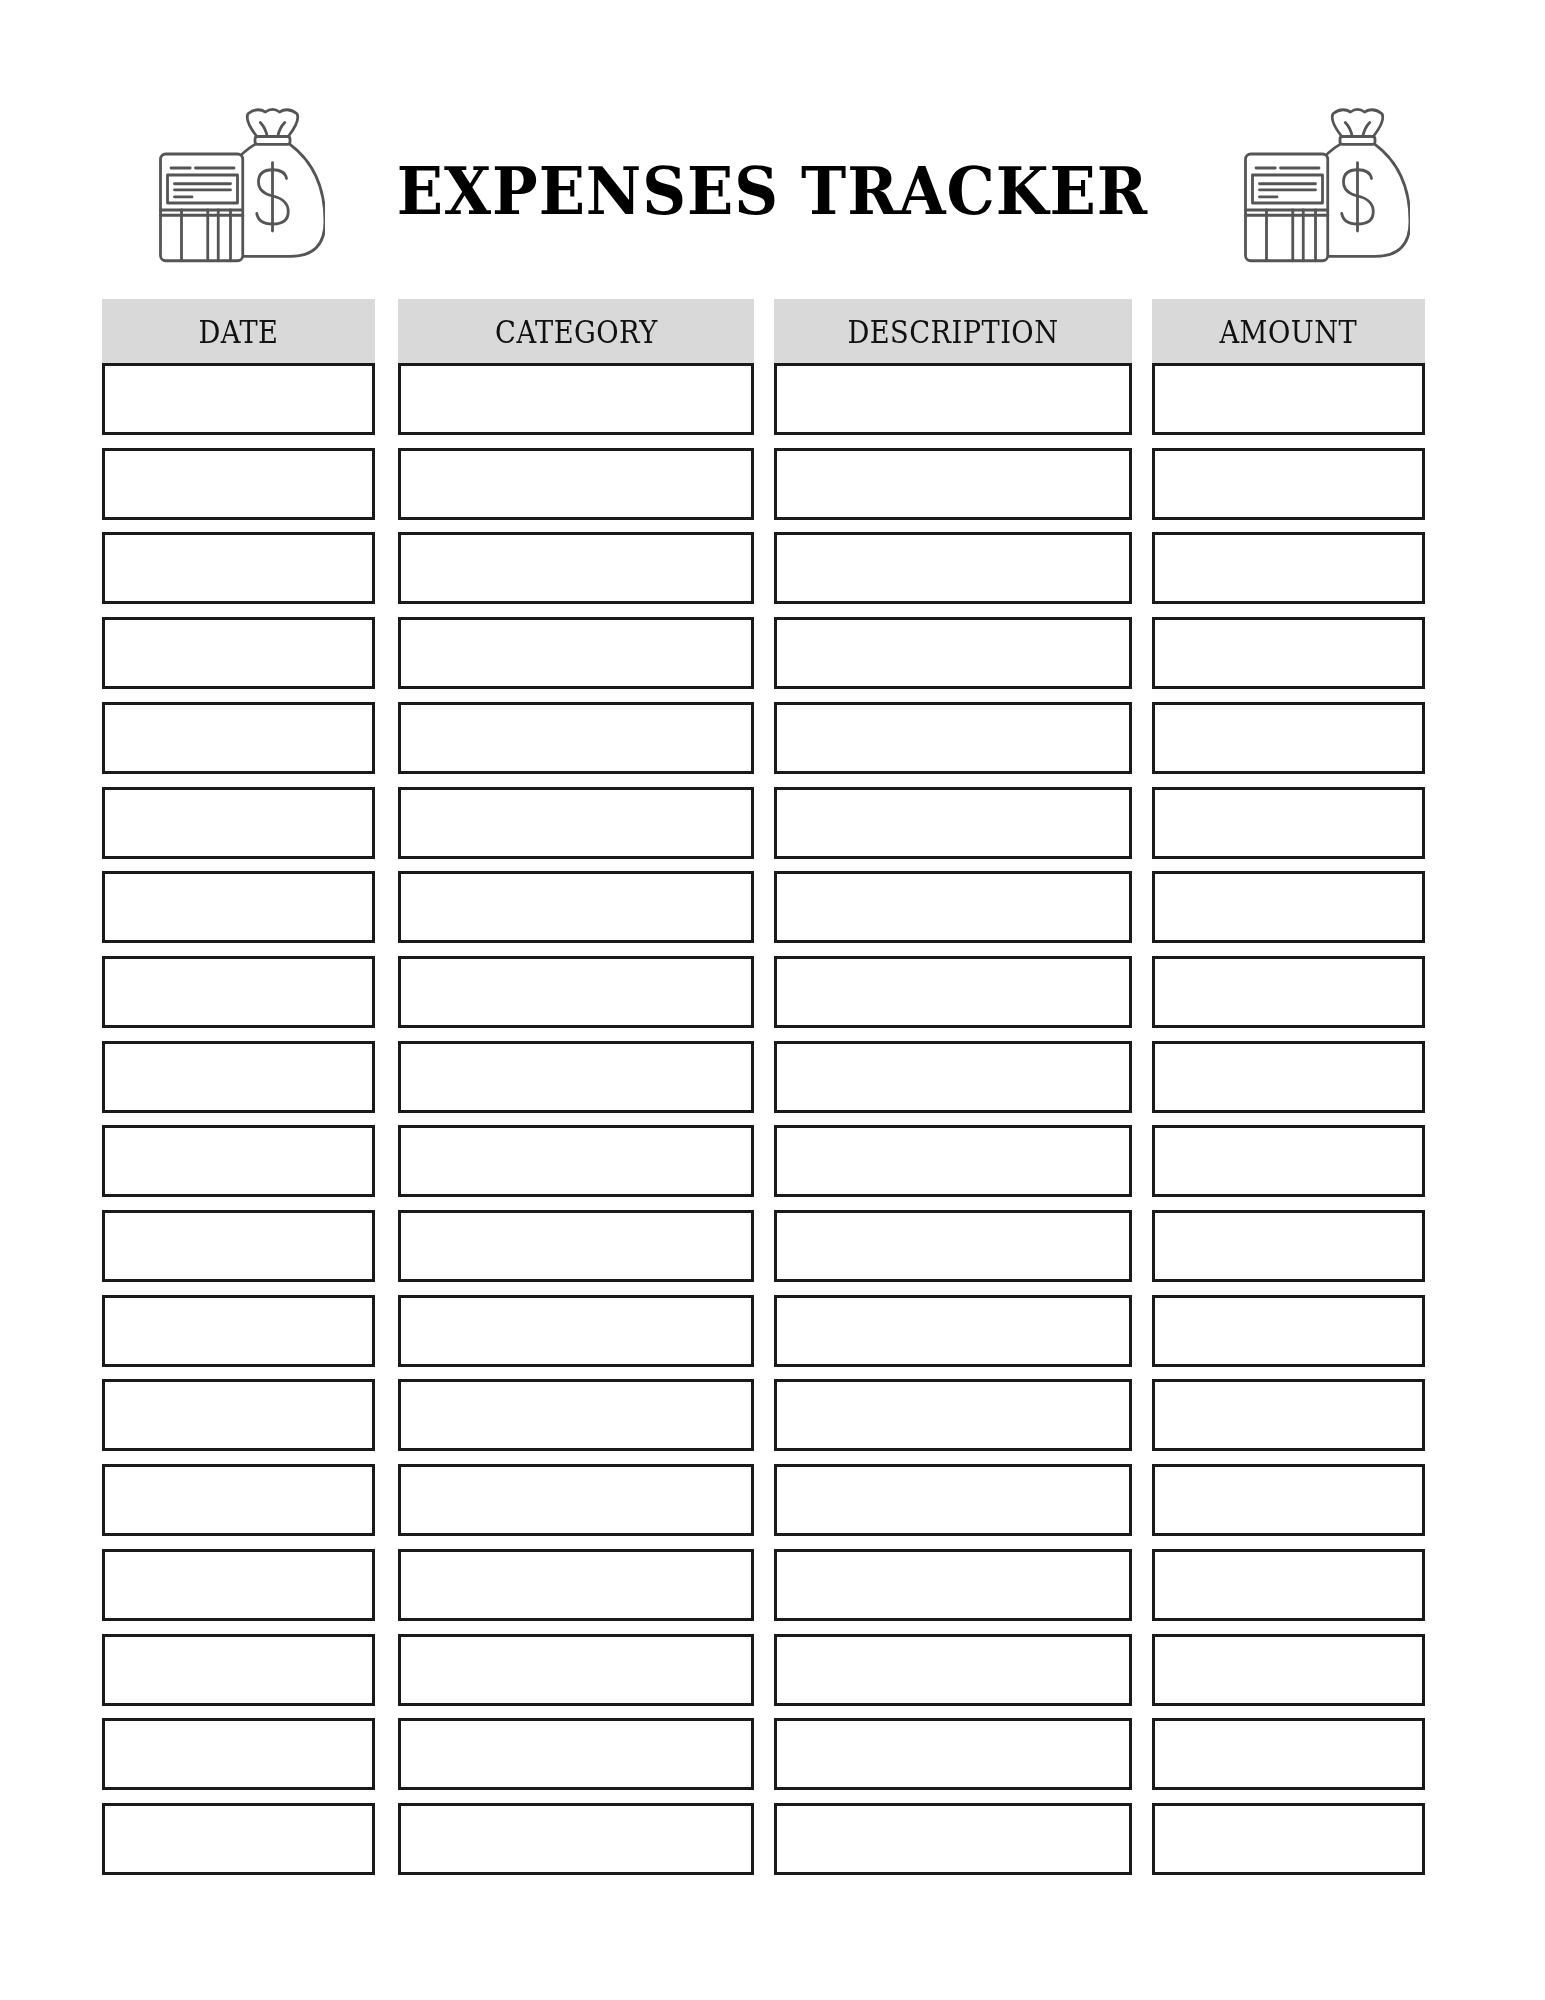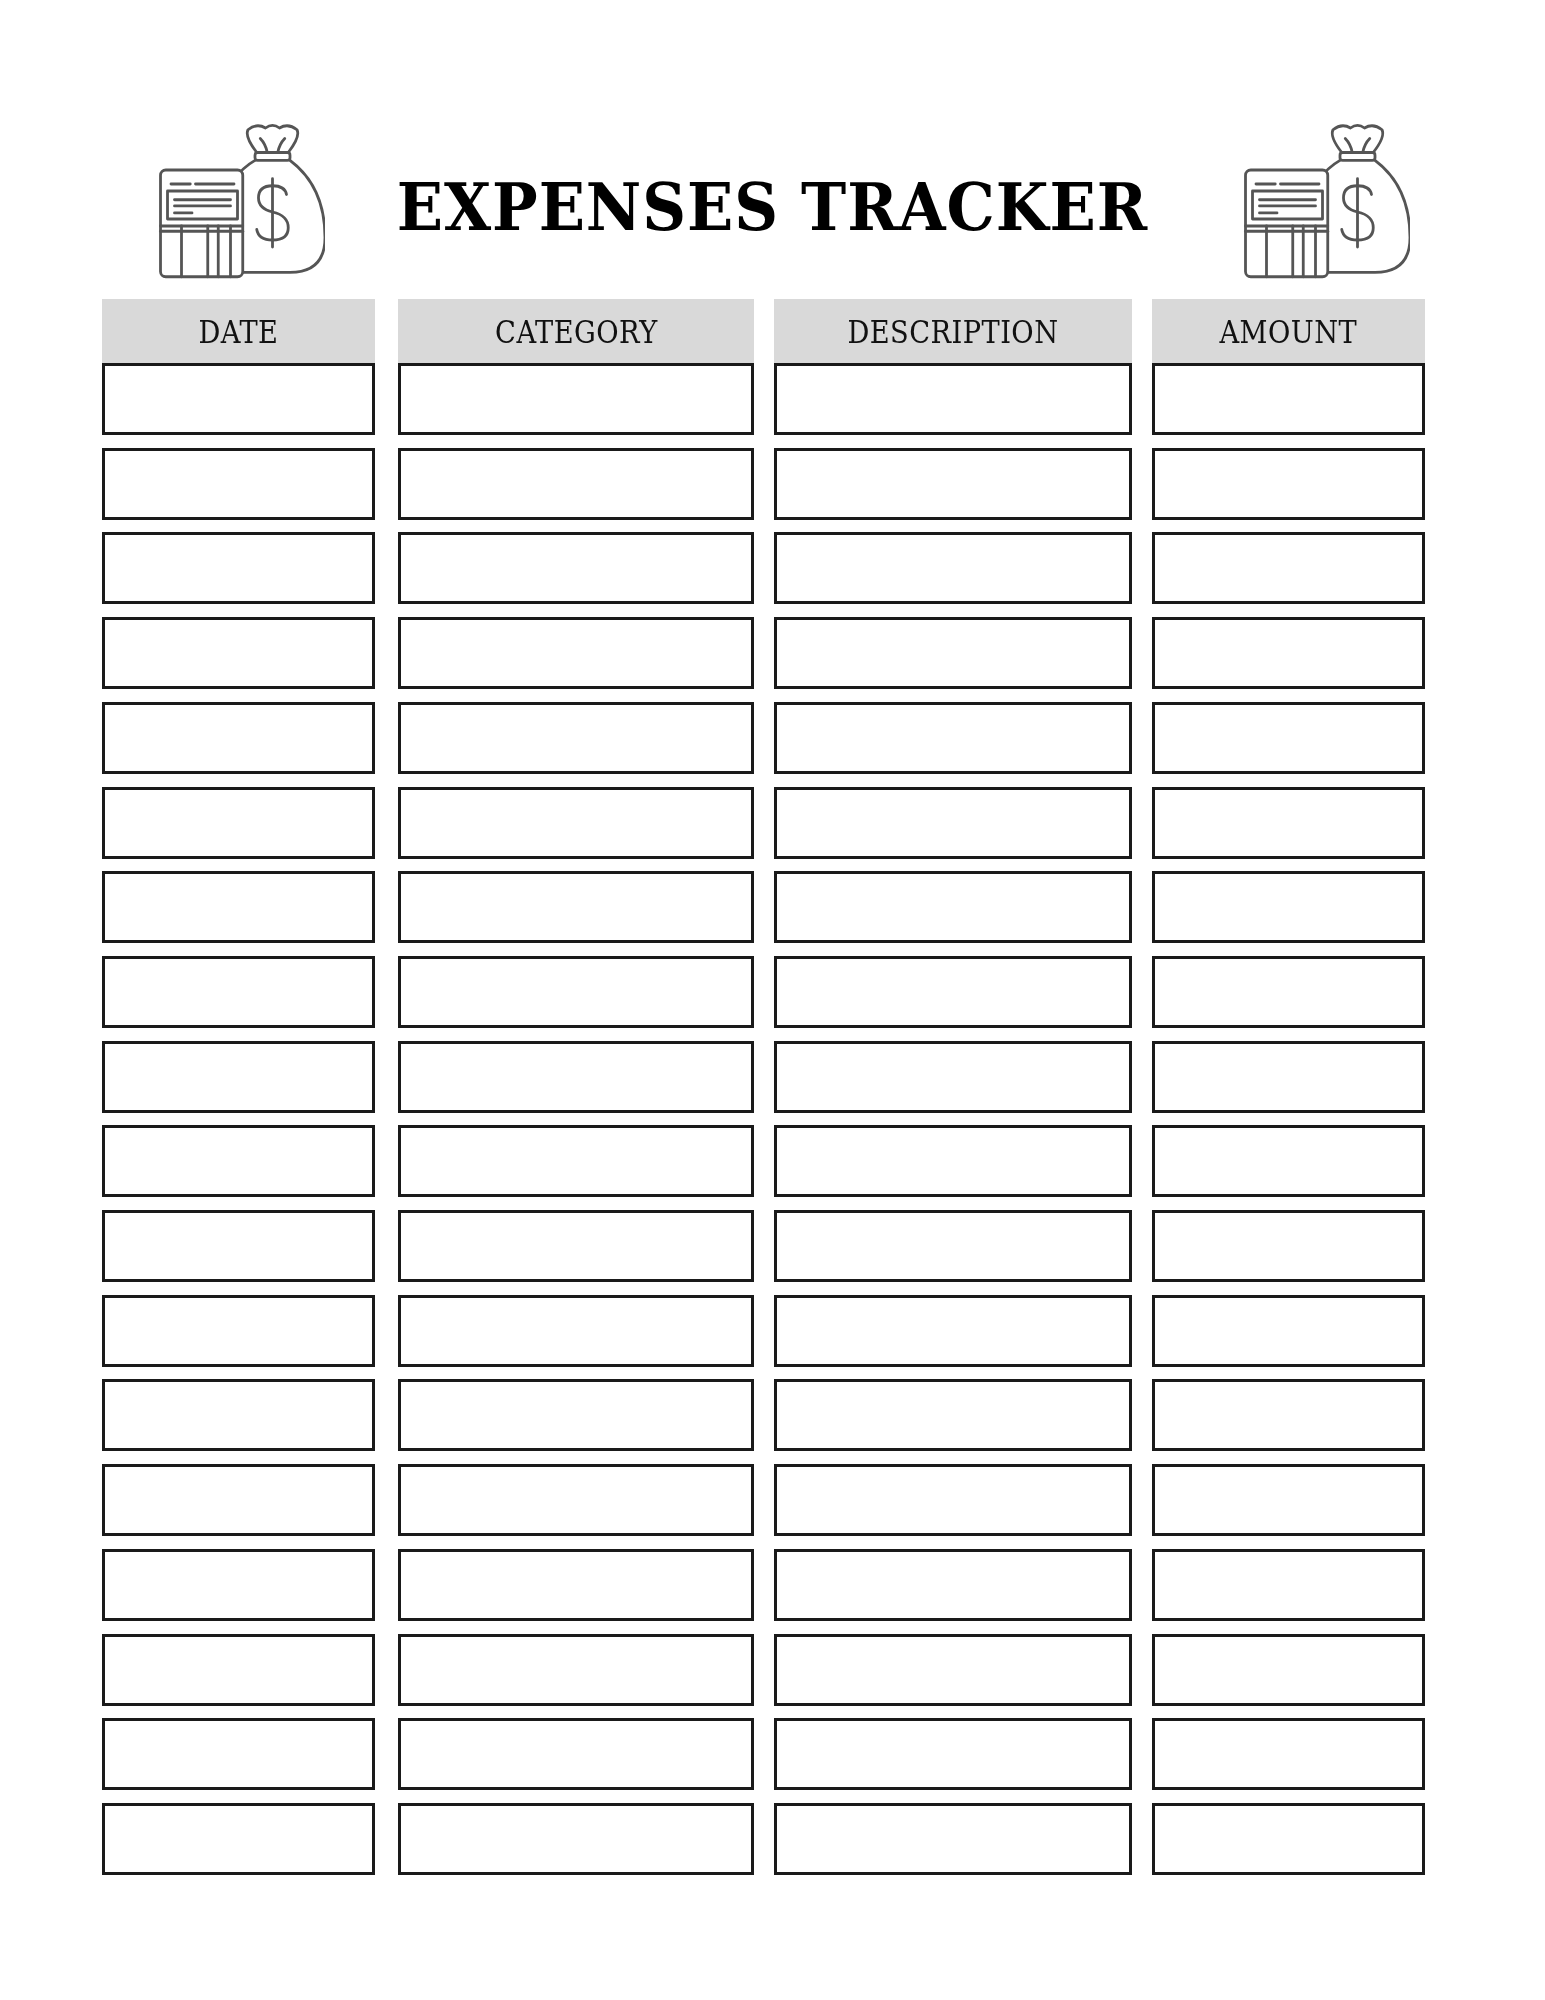--- a/index.html
+++ b/index.html
@@ -10,21 +10,21 @@
     body {
       width: 1545px;
       height: 2000px;
       position: relative;
       overflow: hidden;
       font-family: "DejaVu Serif", "Liberation Serif", serif;
     }
     .header {
       position: absolute;
       left: 0;
-      top: 16px;
+      top: 0;
       width: 1537px;
       height: 290px;
     }
     .icon-wrap {
       position: absolute;
       top: 98px;
       width: 175px;
       height: 175px;
     }
     .icon-wrap svg { width: 100%; height: 100%; display: block; }

